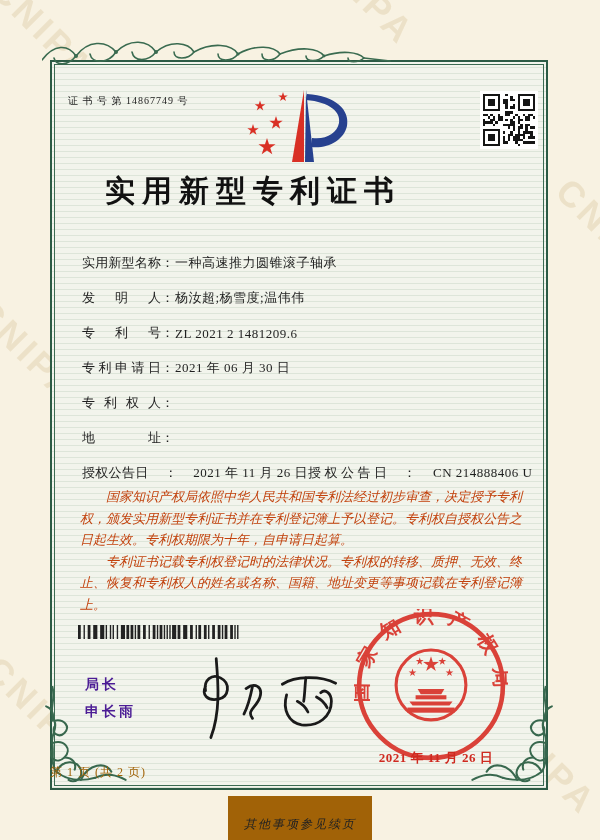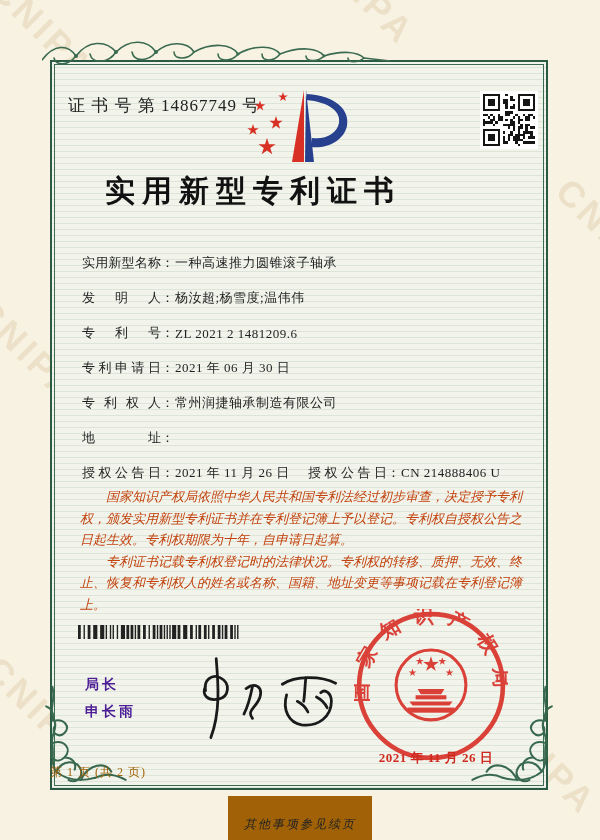--- a/index.html
+++ b/index.html
@@ -35,21 +35,21 @@
   .frame-inner{
     position:absolute;inset:2px;
     border:1px solid #3c6b52;
     pointer-events:none;
   }
 
   .ornament{position:absolute;pointer-events:none;}
 
   .cert-no{
     position:absolute;left:68px;top:94px;
-    font-size:17px;letter-spacing:1px;color:#222;
+    font-size:10px;letter-spacing:1px;color:#222;
   }
 
   .logo{position:absolute;left:243px;top:86px;width:116px;height:82px;}
   .qr{
     position:absolute;left:480px;top:91px;width:58px;height:58px;
     background:#fff;padding:3px;box-sizing:border-box;
   }
   .qr svg{width:52px;height:52px;display:block;}
 
   .title{
@@ -59,21 +59,21 @@
   }
 
   .fields{position:absolute;left:82px;top:237px;width:444px;font-size:13px;}
   .frow{height:35px;display:flex;align-items:flex-end;white-space:nowrap;}
   .flabel{
     display:inline-block;width:79px;
     text-align:justify;text-align-last:justify;text-justify:inter-character;
   }
   .fcolon{display:inline-block;width:14px;}
   .fvalue{letter-spacing:.5px;}
-  .fgroup{display:flex;align-items:center;}
+  .fgroup{display:flex;align-items:center;gap:16px;}
   .fgroup.first{width:226px;}
 
   .body-text{
     position:absolute;left:80px;top:486px;width:442px;
     font-size:13px;line-height:21.5px;color:#c2410c;
     font-style:italic;text-align:justify;
   }
   .body-text p{margin:0;text-indent:2em;}
 
   .barcode{position:absolute;left:78px;top:625px;width:166px;height:14px;}
@@ -215,21 +215,20 @@
         <span class="fvalue">ZL 2021 2 1481209.6</span>
     </div>
     <div class="frow">
       <span class="flabel">专利申请日</span>
         <span class="fcolon">：</span>
         <span class="fvalue">2021 年 06 月 30 日</span>
     </div>
     <div class="frow">
       <span class="flabel">专利权人</span>
         <span class="fcolon">：</span>
-        <span class="fvalue">常州润捷轴承制造有限公司</span>
     </div>
     <div class="frow">
       <span class="flabel">地址</span>
         <span class="fcolon">：</span>
     </div>
     <div class="frow">
       <span class="fgroup first">
         <span class="flabel">授权公告日</span>
           <span class="fcolon">：</span>
           <span class="fvalue">2021 年 11 月 26 日</span>

